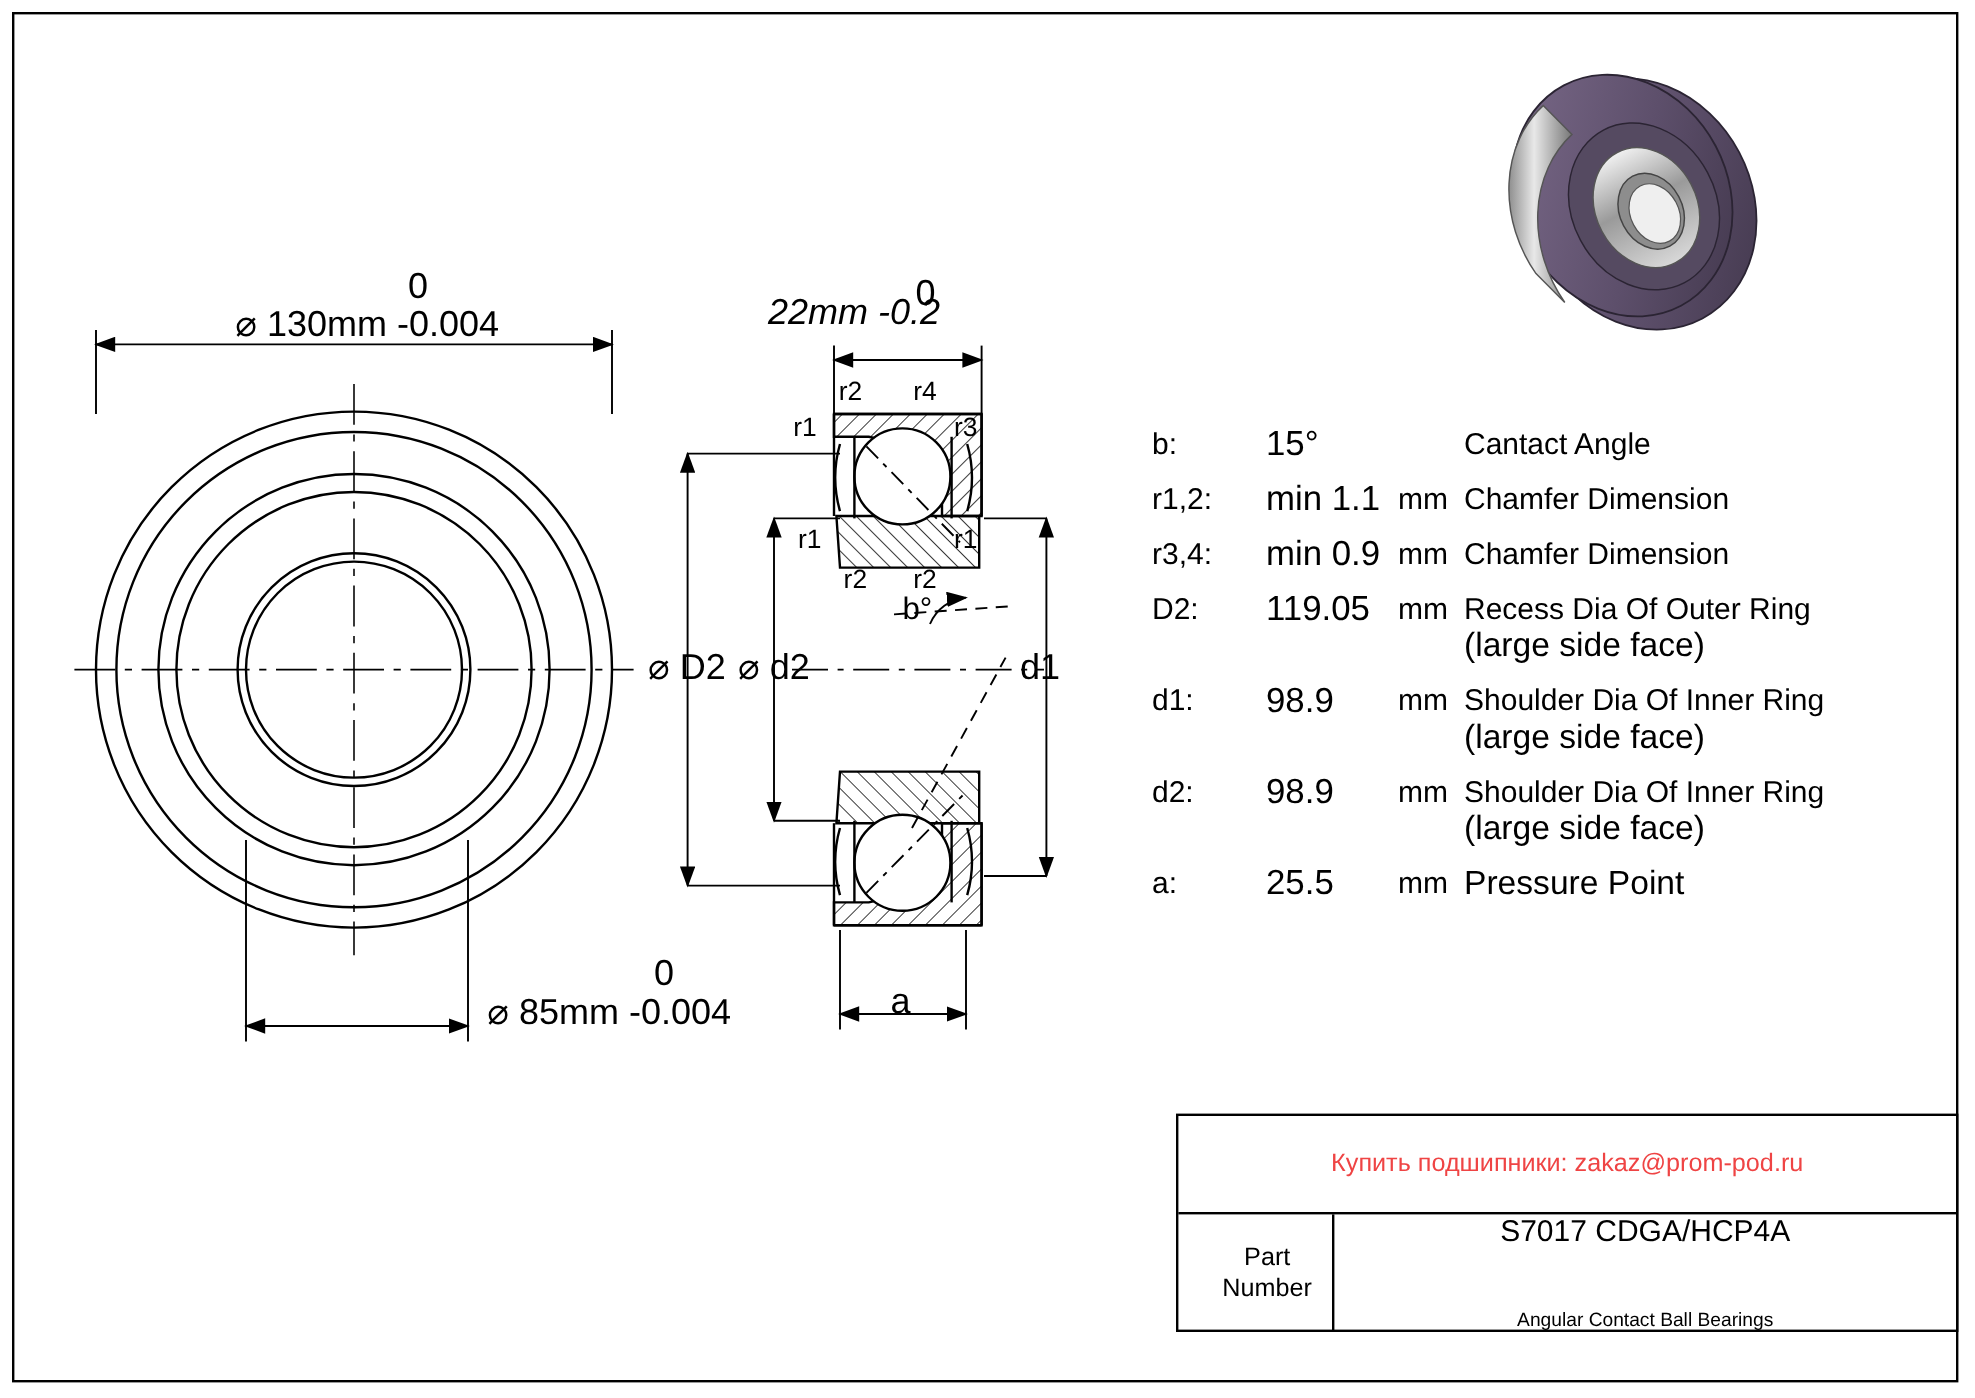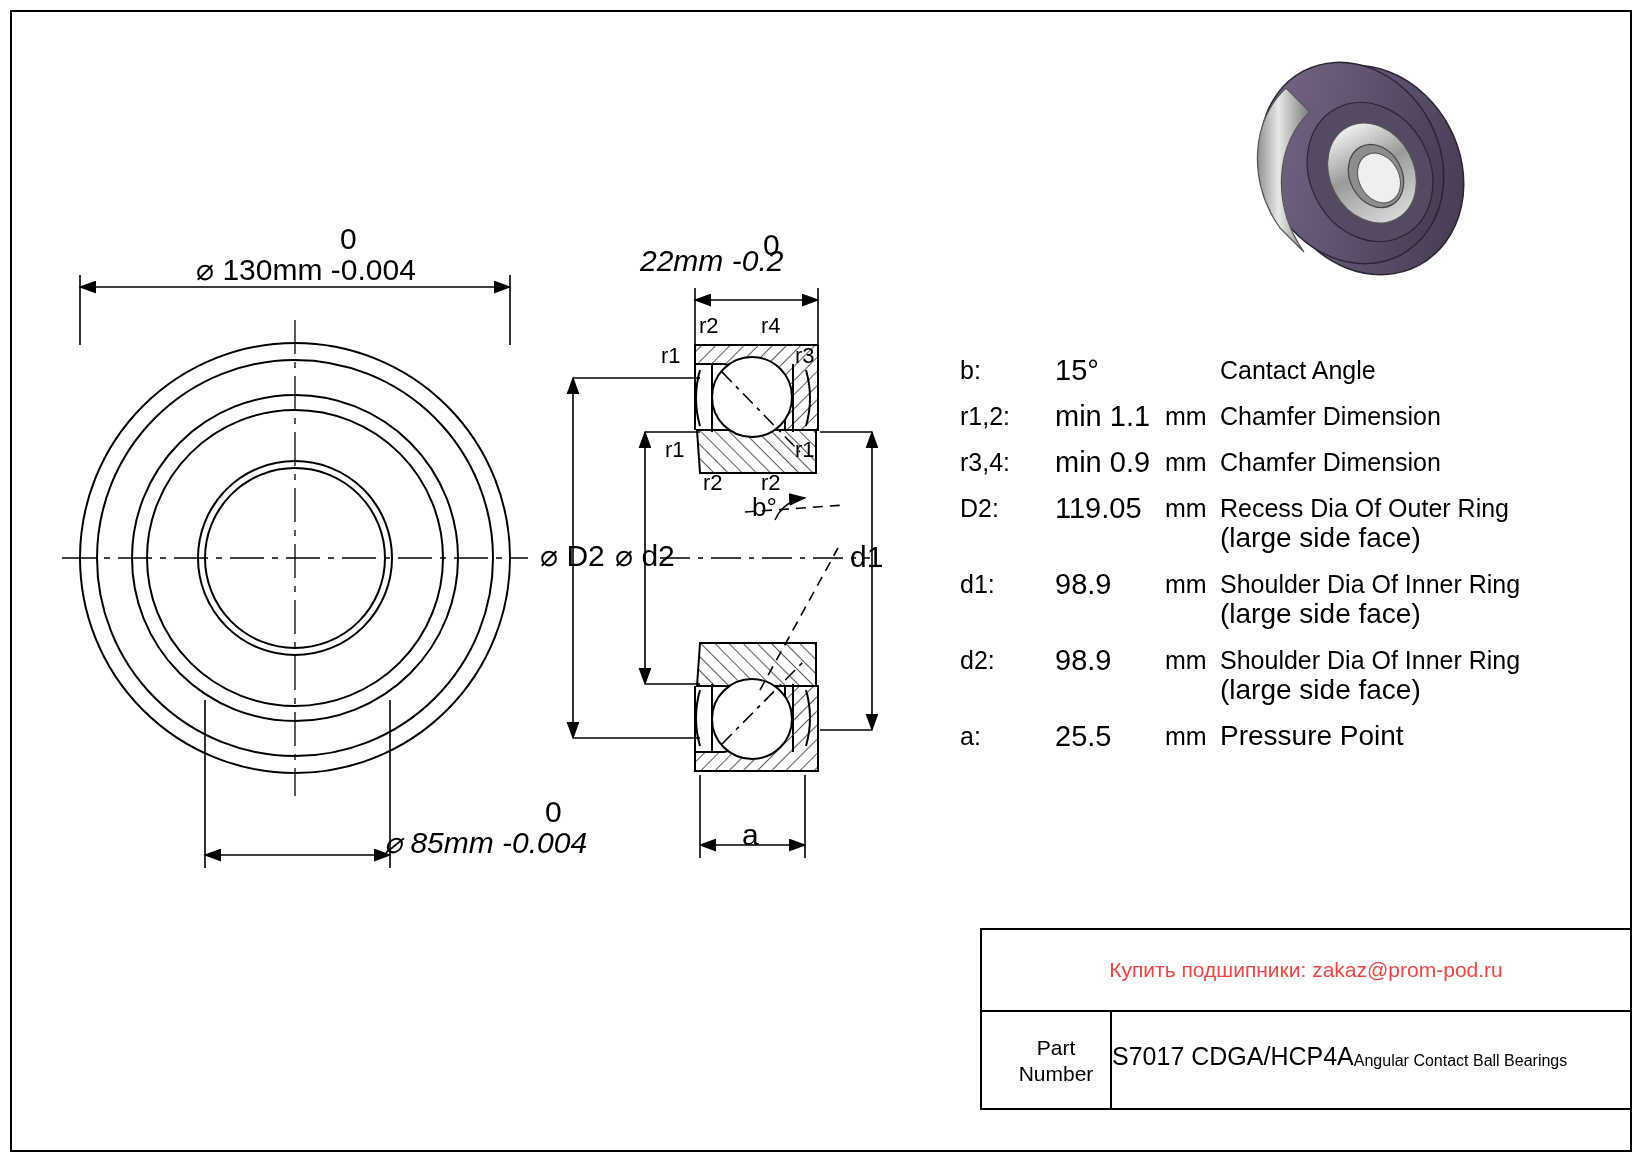--- a/index.html
+++ b/index.html
@@ -38,21 +38,21 @@
     display:flex;align-items:center;justify-content:center;
   }
   #tb-email{font-size:21px;color:#ef4444;}
   #tb-bottom{position:absolute;left:0;top:82px;width:100%;height:98px;display:flex;}
   #tb-label{
     width:130px;border-right:2px solid #000;box-sizing:border-box;
     display:flex;flex-direction:column;align-items:center;justify-content:center;
     font-size:21px;line-height:26px;padding-left:20px;
   }
   #tb-part{
-    flex:1;display:flex;flex-direction:row;align-items:center;justify-content:flex-start;
+    flex:1;display:flex;flex-direction:column;align-items:center;justify-content:space-between;
   }
   #tb-part-number{font-size:25px;margin-bottom:10px;}
   #tb-part-type{font-size:16px;}
   
   .lbl{position:absolute;font-size:30px;white-space:nowrap;}
   .lbl.sm{font-size:22px;}
   .lbl.md{font-size:26px;}
 </style>
 </head>
 <body>
@@ -216,21 +216,21 @@
   </svg>
 
   <div class="lbl" style="left:340px;top:222px;">0</div>
   <div class="lbl" style="left:183px;top:252px;margin-left:13px;">
     <span>⌀</span>
     <span>130mm</span>
     <span>-0.004</span>
   </div>
 
   <div class="lbl" style="left:545px;top:795px;">0</div>
-  <div class="lbl" style="left:384px;top:825px;font-style:italic;">
+  <div class="lbl" style="left:406px;top:825px;">
     <span>⌀</span>
     <span>85mm</span>
     <span>-0.004</span>
   </div>
 
   <div class="lbl" style="left:763px;top:228px;">0</div>
   <div class="lbl" style="left:640px;top:244px;font-style:italic;">
     <span>22mm</span>
     <span>-0.2</span>
   </div>

